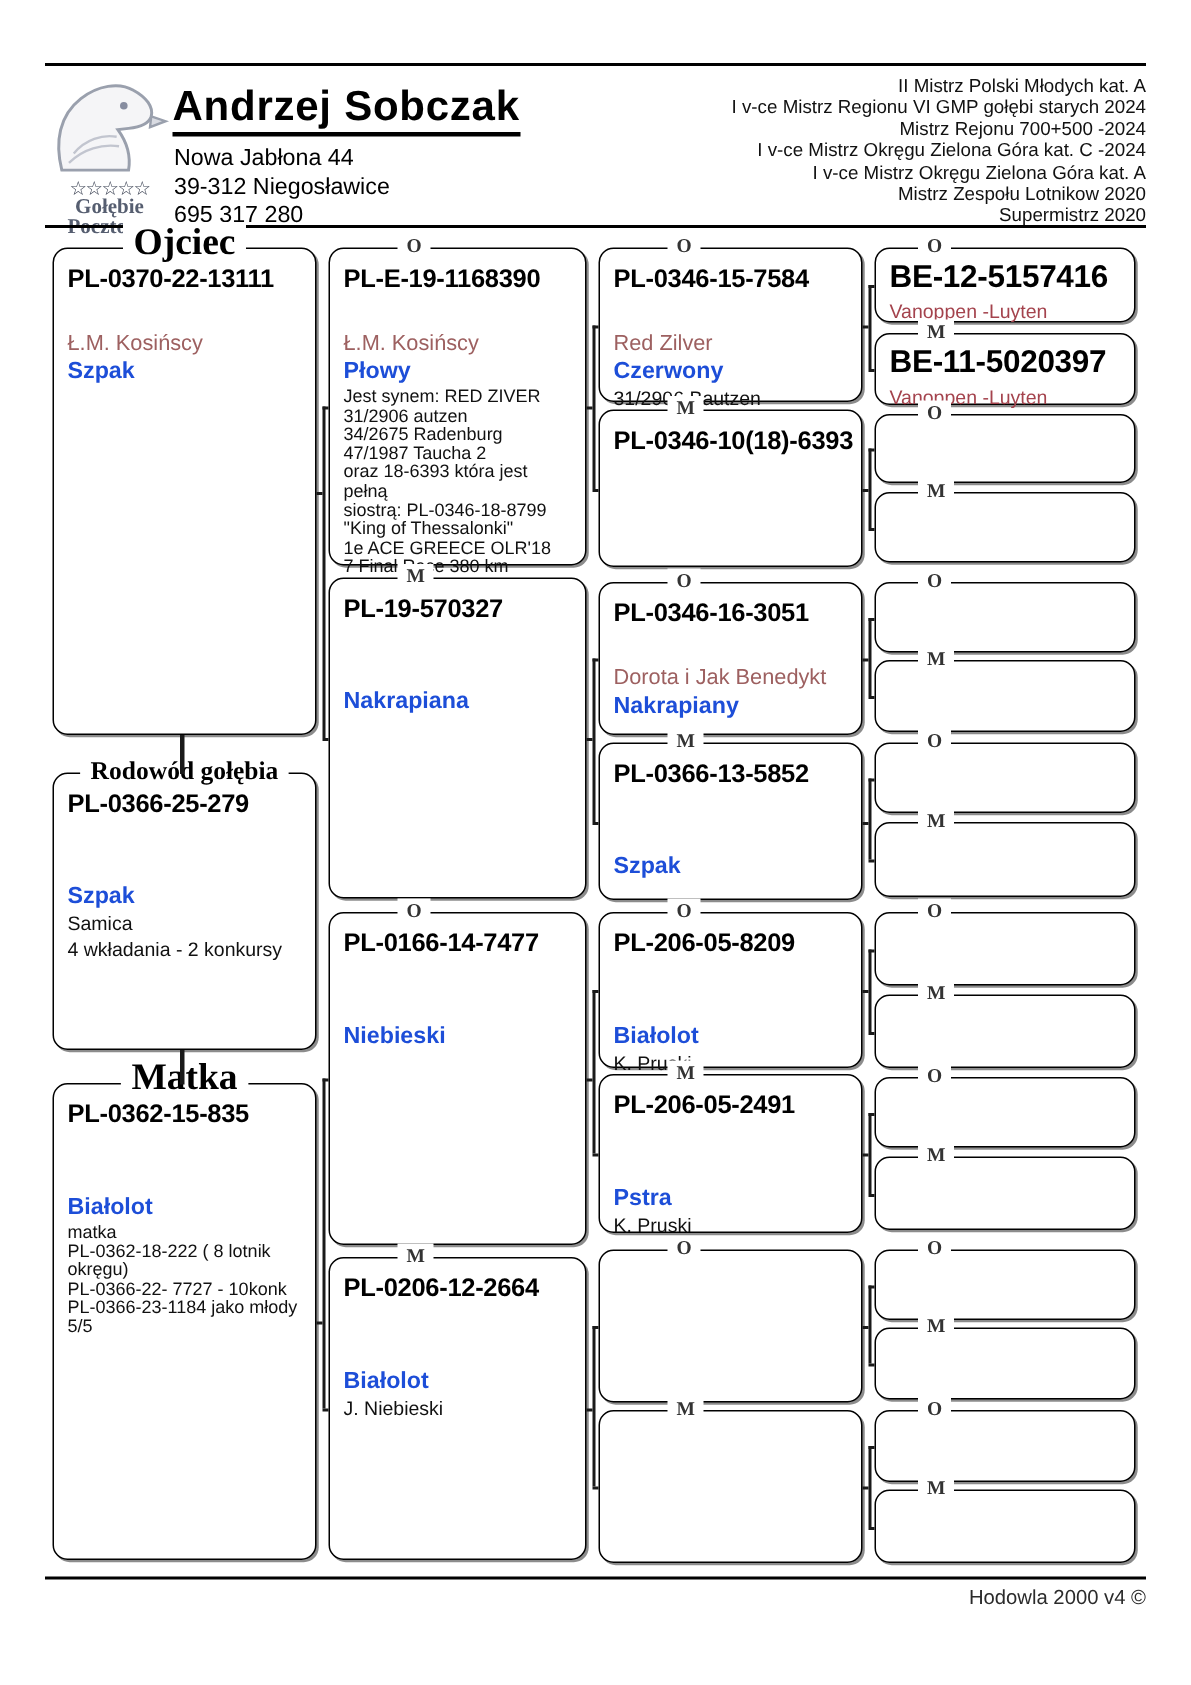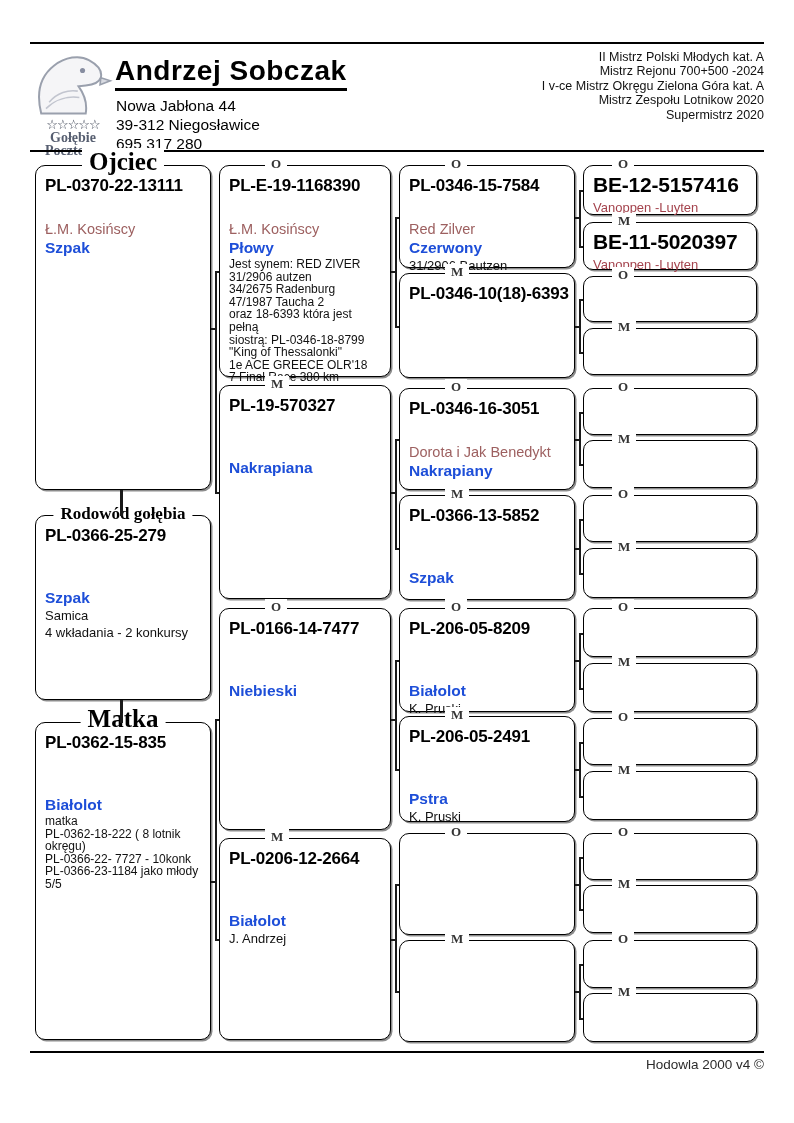--- a/index.html
+++ b/index.html
@@ -56,21 +56,23 @@
 
   <div id="owner-name">Andrzej Sobczak</div>
   <div id="address">
     <div>Nowa Jabłona 44</div>
     <div>39-312 Niegosławice</div>
     <div>695 317 280</div>
   </div>
 
   <div id="achievements">
       <div>II Mistrz Polski Młodych kat. A</div>
+      <div>I v-ce Mistrz Regionu VI GMP gołębi starych 2024</div>
       <div>Mistrz Rejonu 700+500 -2024</div>
+      <div>I v-ce Mistrz Okręgu Zielona Góra kat. C -2024</div>
       <div>I v-ce Mistrz Okręgu Zielona Góra kat. A</div>
       <div>Mistrz Zespołu Lotnikow 2020</div>
       <div>Supermistrz 2020</div>
     </div>
 
   <div class="hr" style="top:150px"></div>
 
   <div id="pedigree">
       <div class="box col-a" style="left: 35px; top: 165px; width: 176px; height: 325px;">
         <div class="box-title t-big">Ojciec</div>
@@ -136,21 +138,21 @@
           <div class="fancier"></div>
           <div class="trait">Niebieski</div>
         </div>
       </div>
       <div class="box col-b" style="left: 219px; top: 838px; width: 172px; height: 202px;">
         <div class="sex-label" style="left: 45px;">M</div>
         <div class="inner">
           <div class="ring">PL-0206-12-2664</div>
           <div class="fancier"></div>
           <div class="trait">Białolot</div>
-          <div class="note">J. Andrzej</div>
+          <div class="note">J. Niebieski</div>
         </div>
       </div>
       <div class="box col-c" style="left: 399px; top: 165px; width: 176px; height: 103px;">
         <div class="sex-label" style="left: 45px;">O</div>
         <div class="inner">
           <div class="ring">PL-0346-15-7584</div>
           <div class="fancier">Red Zilver</div>
           <div class="trait">Czerwony</div>
           <div class="note">31/2906 Bautzen</div>
         </div>

